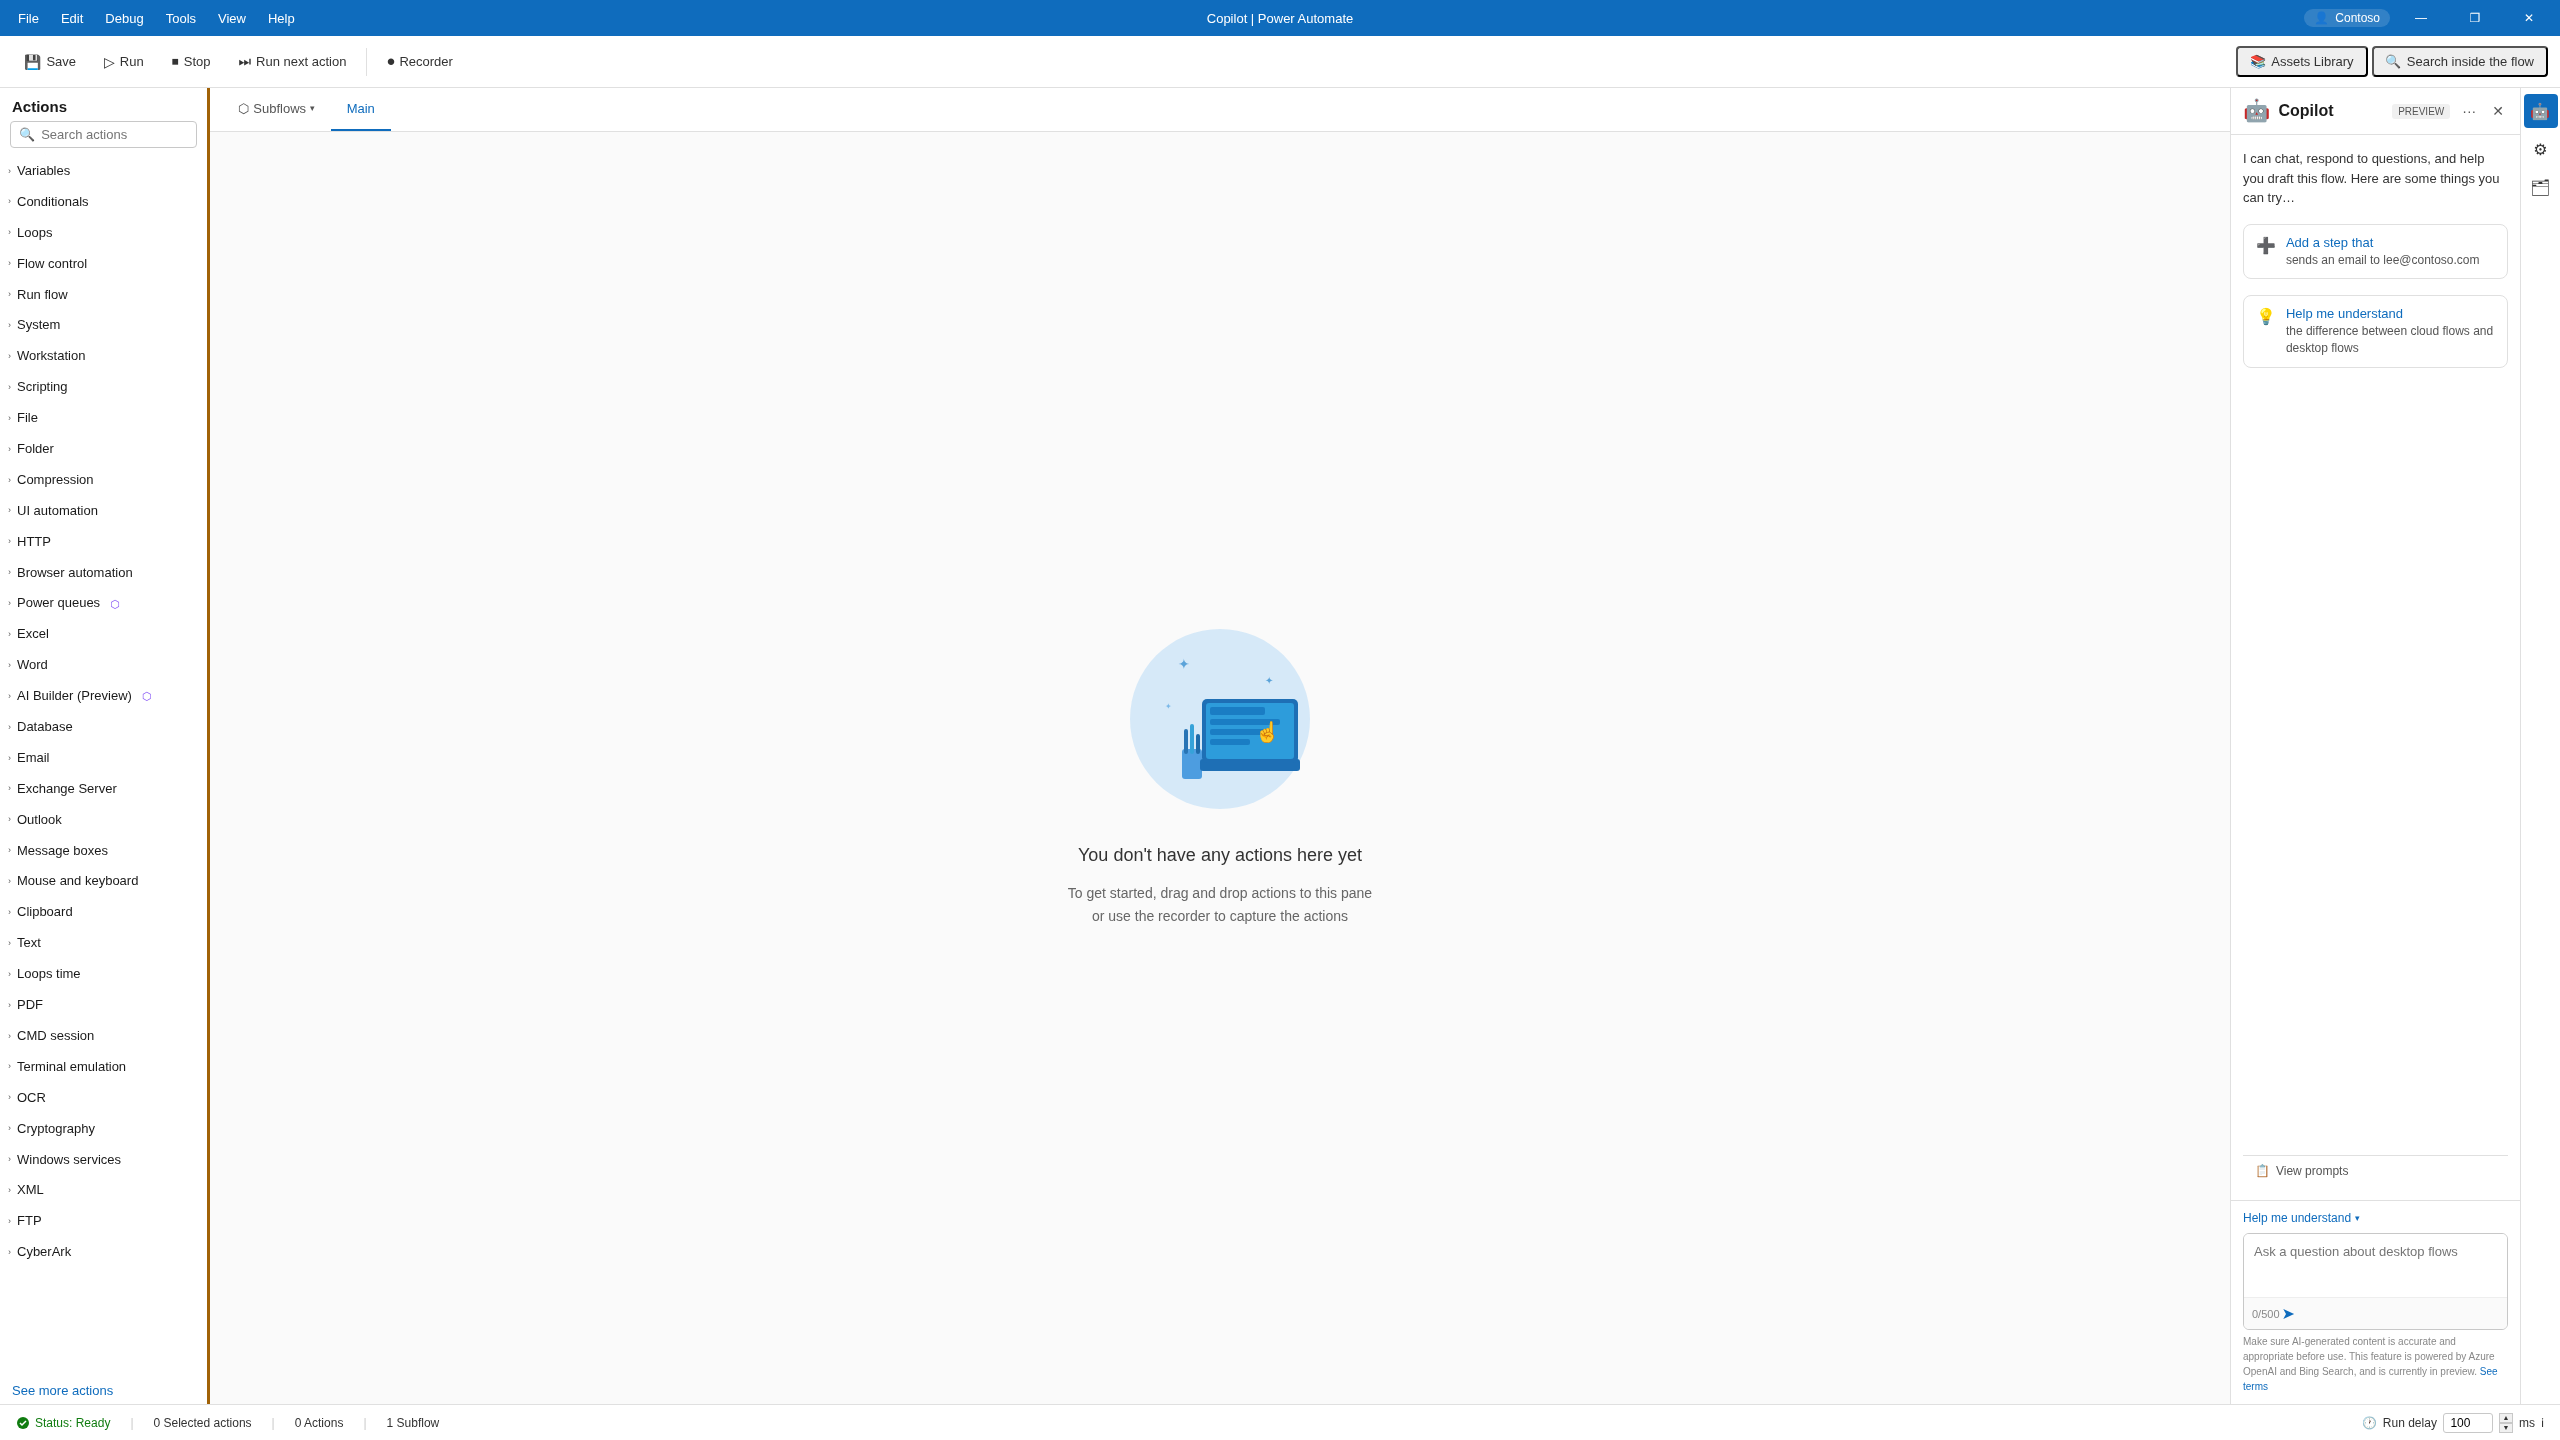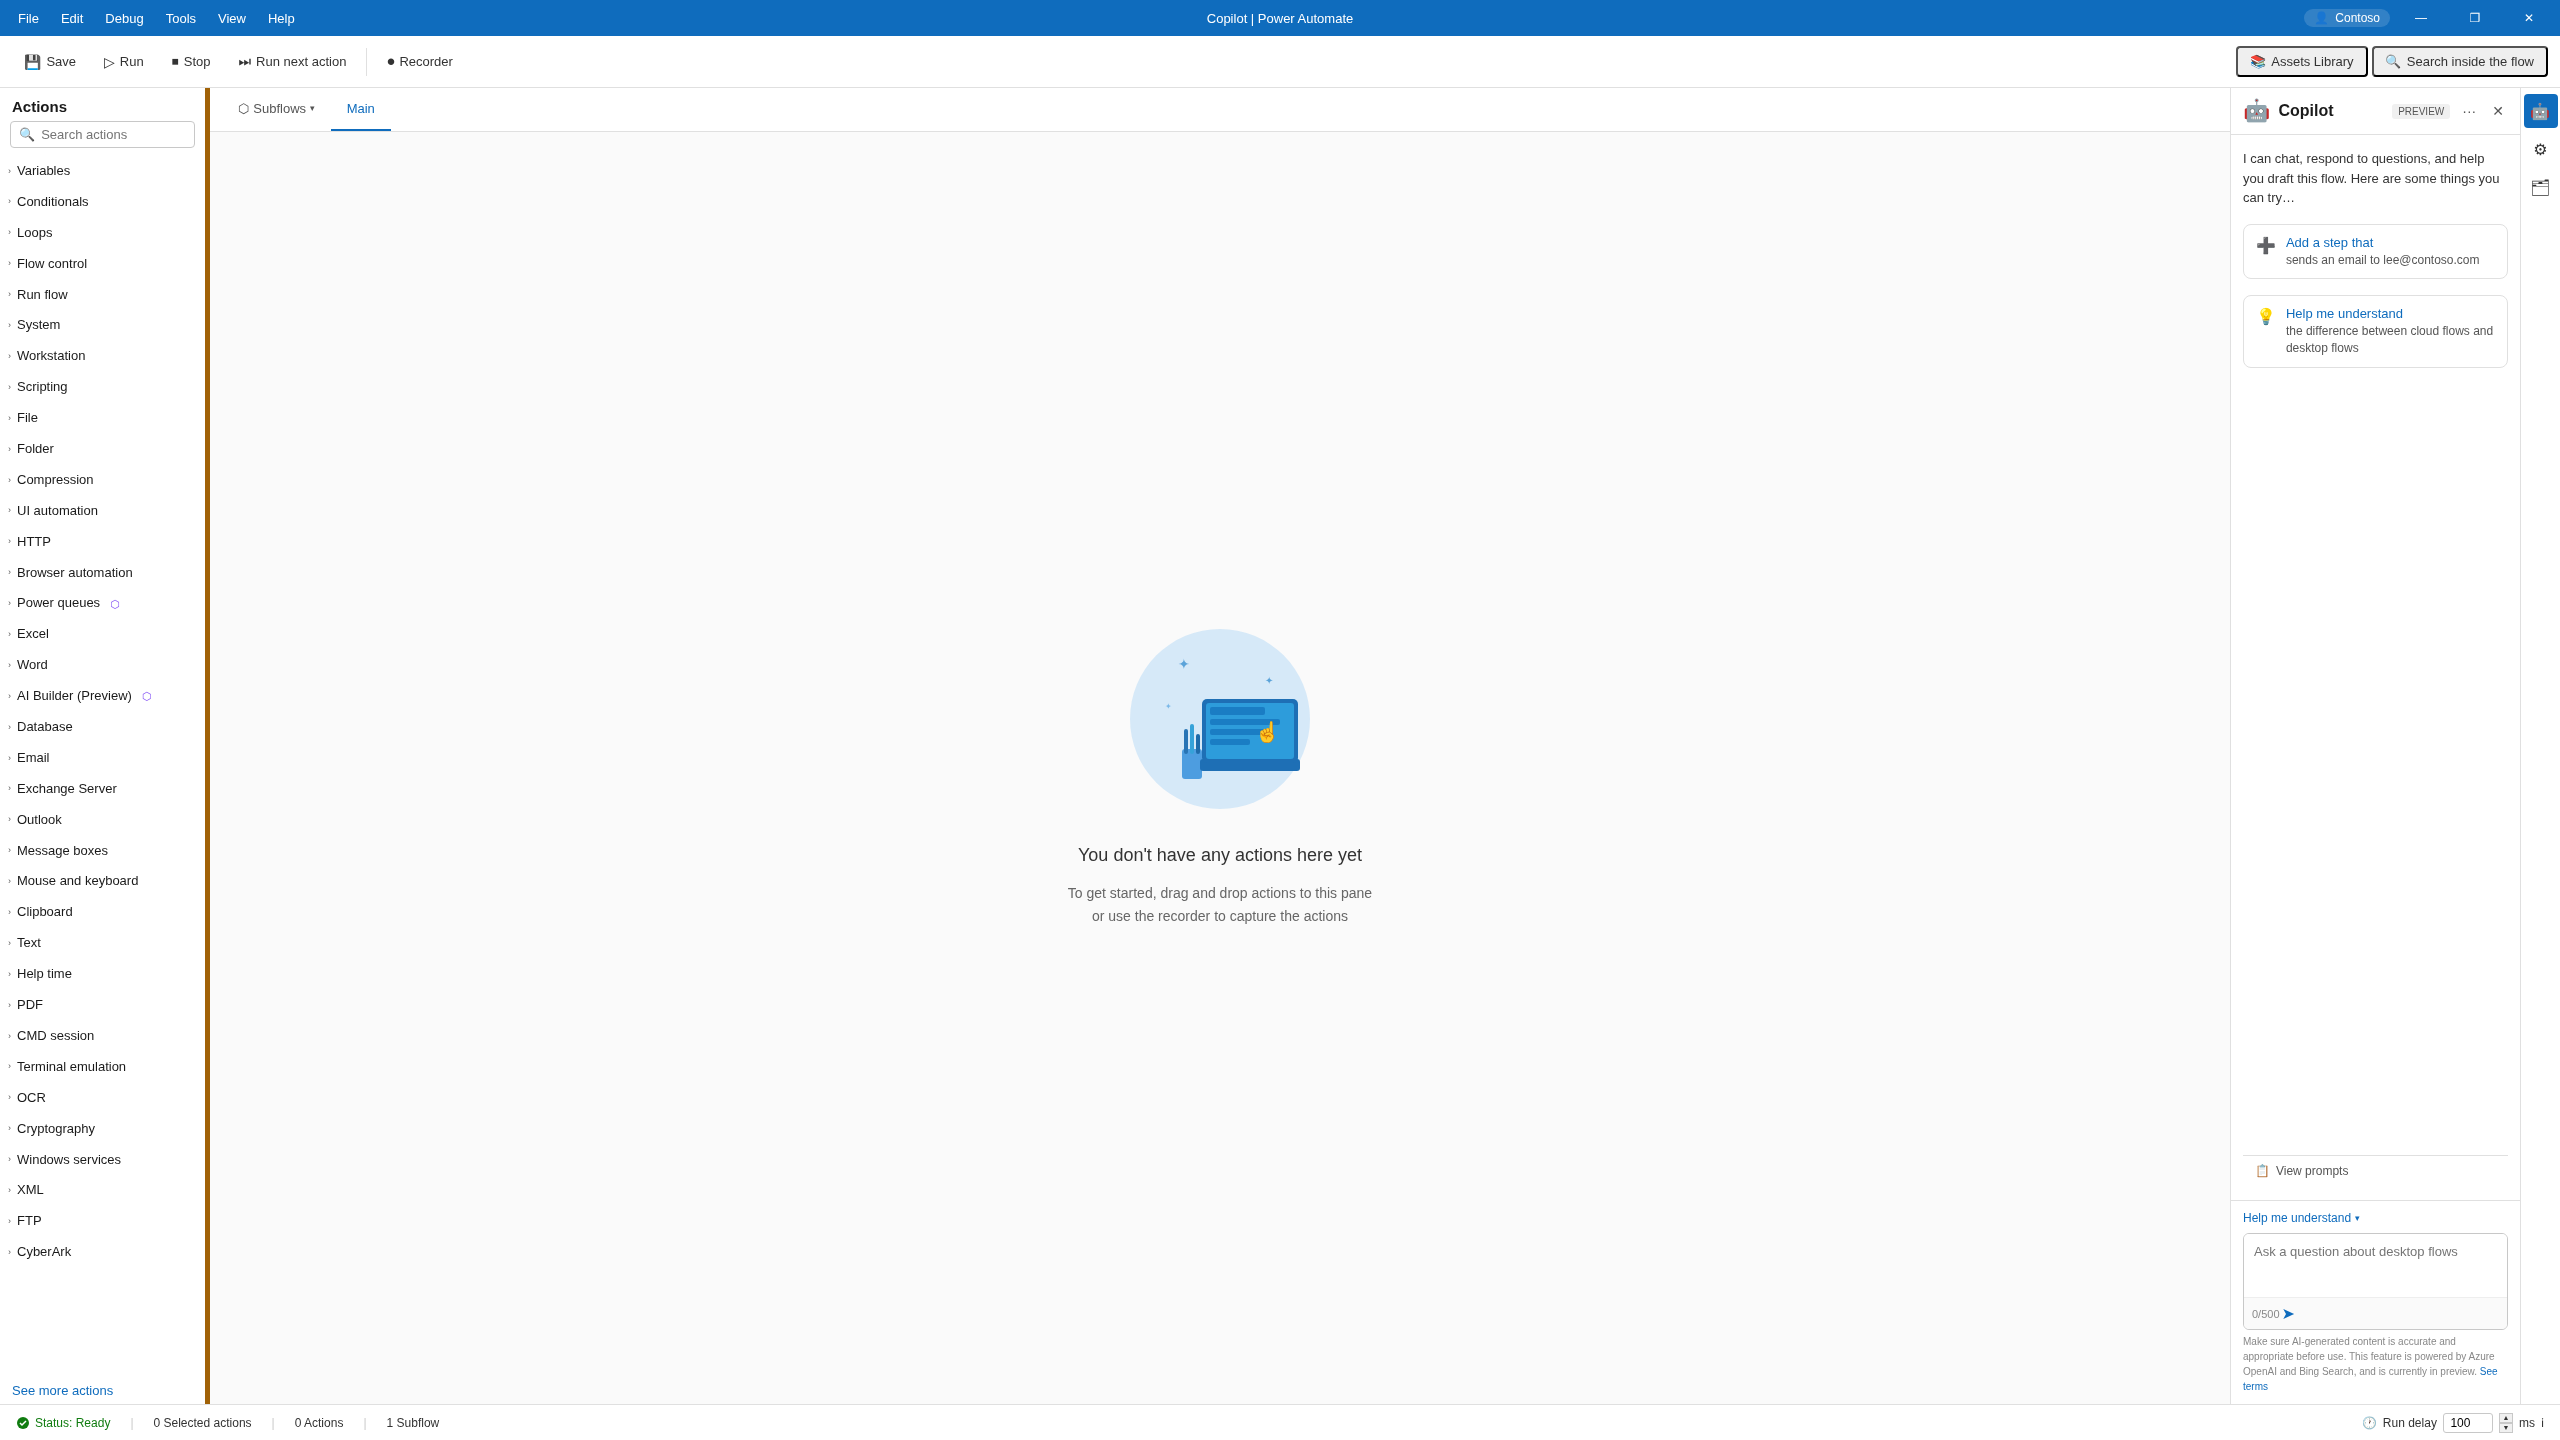--- a/index.html
+++ b/index.html
@@ -33,21 +33,21 @@
     .tb-btn .tb-icon { font-size: 14px; }
     .tb-sep { width: 1px; height: 28px; background: #e0e0e0; margin: 0 4px; }
     #assets-lib-btn { margin-left: auto; display: flex; align-items: center; gap: 5px; padding: 6px 12px; border-radius: 4px; cursor: pointer; font-size: 13px; color: #333; }
     #search-flow-btn { display: flex; align-items: center; gap: 5px; padding: 6px 12px; border-radius: 4px; cursor: pointer; font-size: 13px; color: #333; }
 
     
     #main { display: flex; height: calc(1440px - 36px - 52px - 36px); }
 
     
     #actions-panel {
-      width: 210px; background: white; border-right: 5px solid #a16207;
+      width: 210px; background: white; border-right: 3px solid #a16207;
       display: flex; flex-direction: column; flex-shrink: 0;
     }
     #actions-header {
       padding: 10px 12px 6px; font-size: 15px; font-weight: 600; color: #1a1a1a;
     }
     #search-actions-box {
       margin: 0 10px 8px; display: flex; align-items: center;
       border: 1px solid #c8c8c8; border-radius: 4px; padding: 5px 8px; gap: 6px;
       background: white;
     }
@@ -333,21 +333,21 @@
         <div class="action-item">
           <span class="chevron">›</span>
           <span>Clipboard</span>
         </div>
         <div class="action-item">
           <span class="chevron">›</span>
           <span>Text</span>
         </div>
         <div class="action-item">
           <span class="chevron">›</span>
-          <span>Help time</span>
+          <span>Loops time</span>
         </div>
         <div class="action-item">
           <span class="chevron">›</span>
           <span>PDF</span>
         </div>
         <div class="action-item">
           <span class="chevron">›</span>
           <span>CMD session</span>
         </div>
         <div class="action-item">

